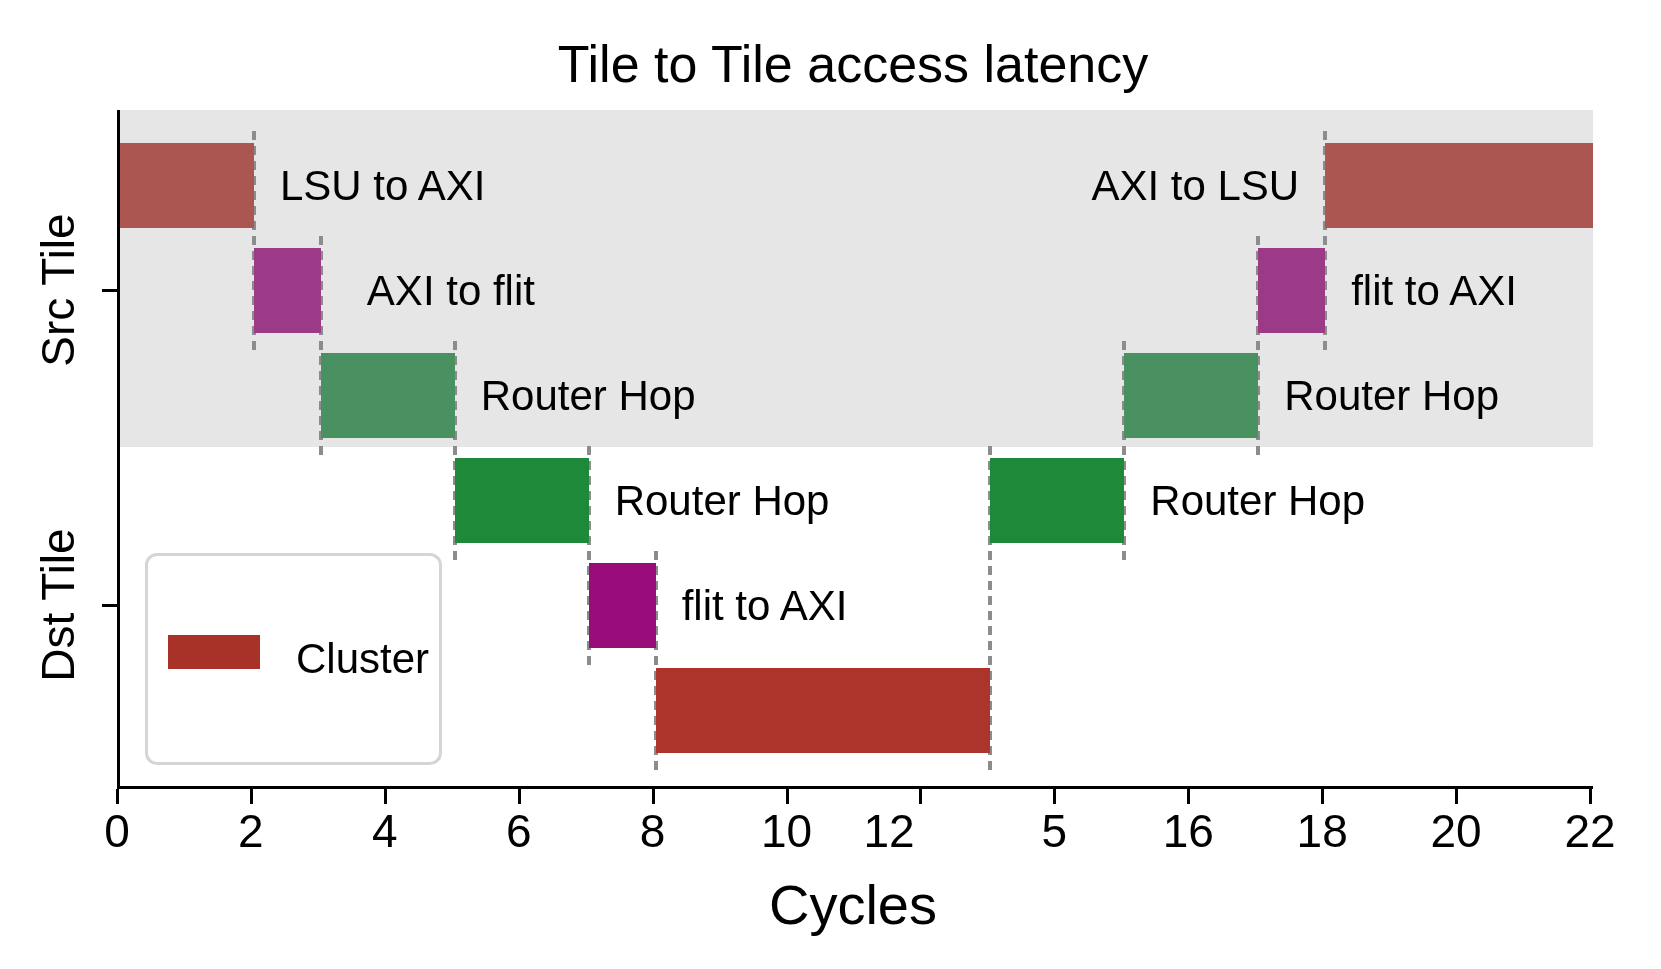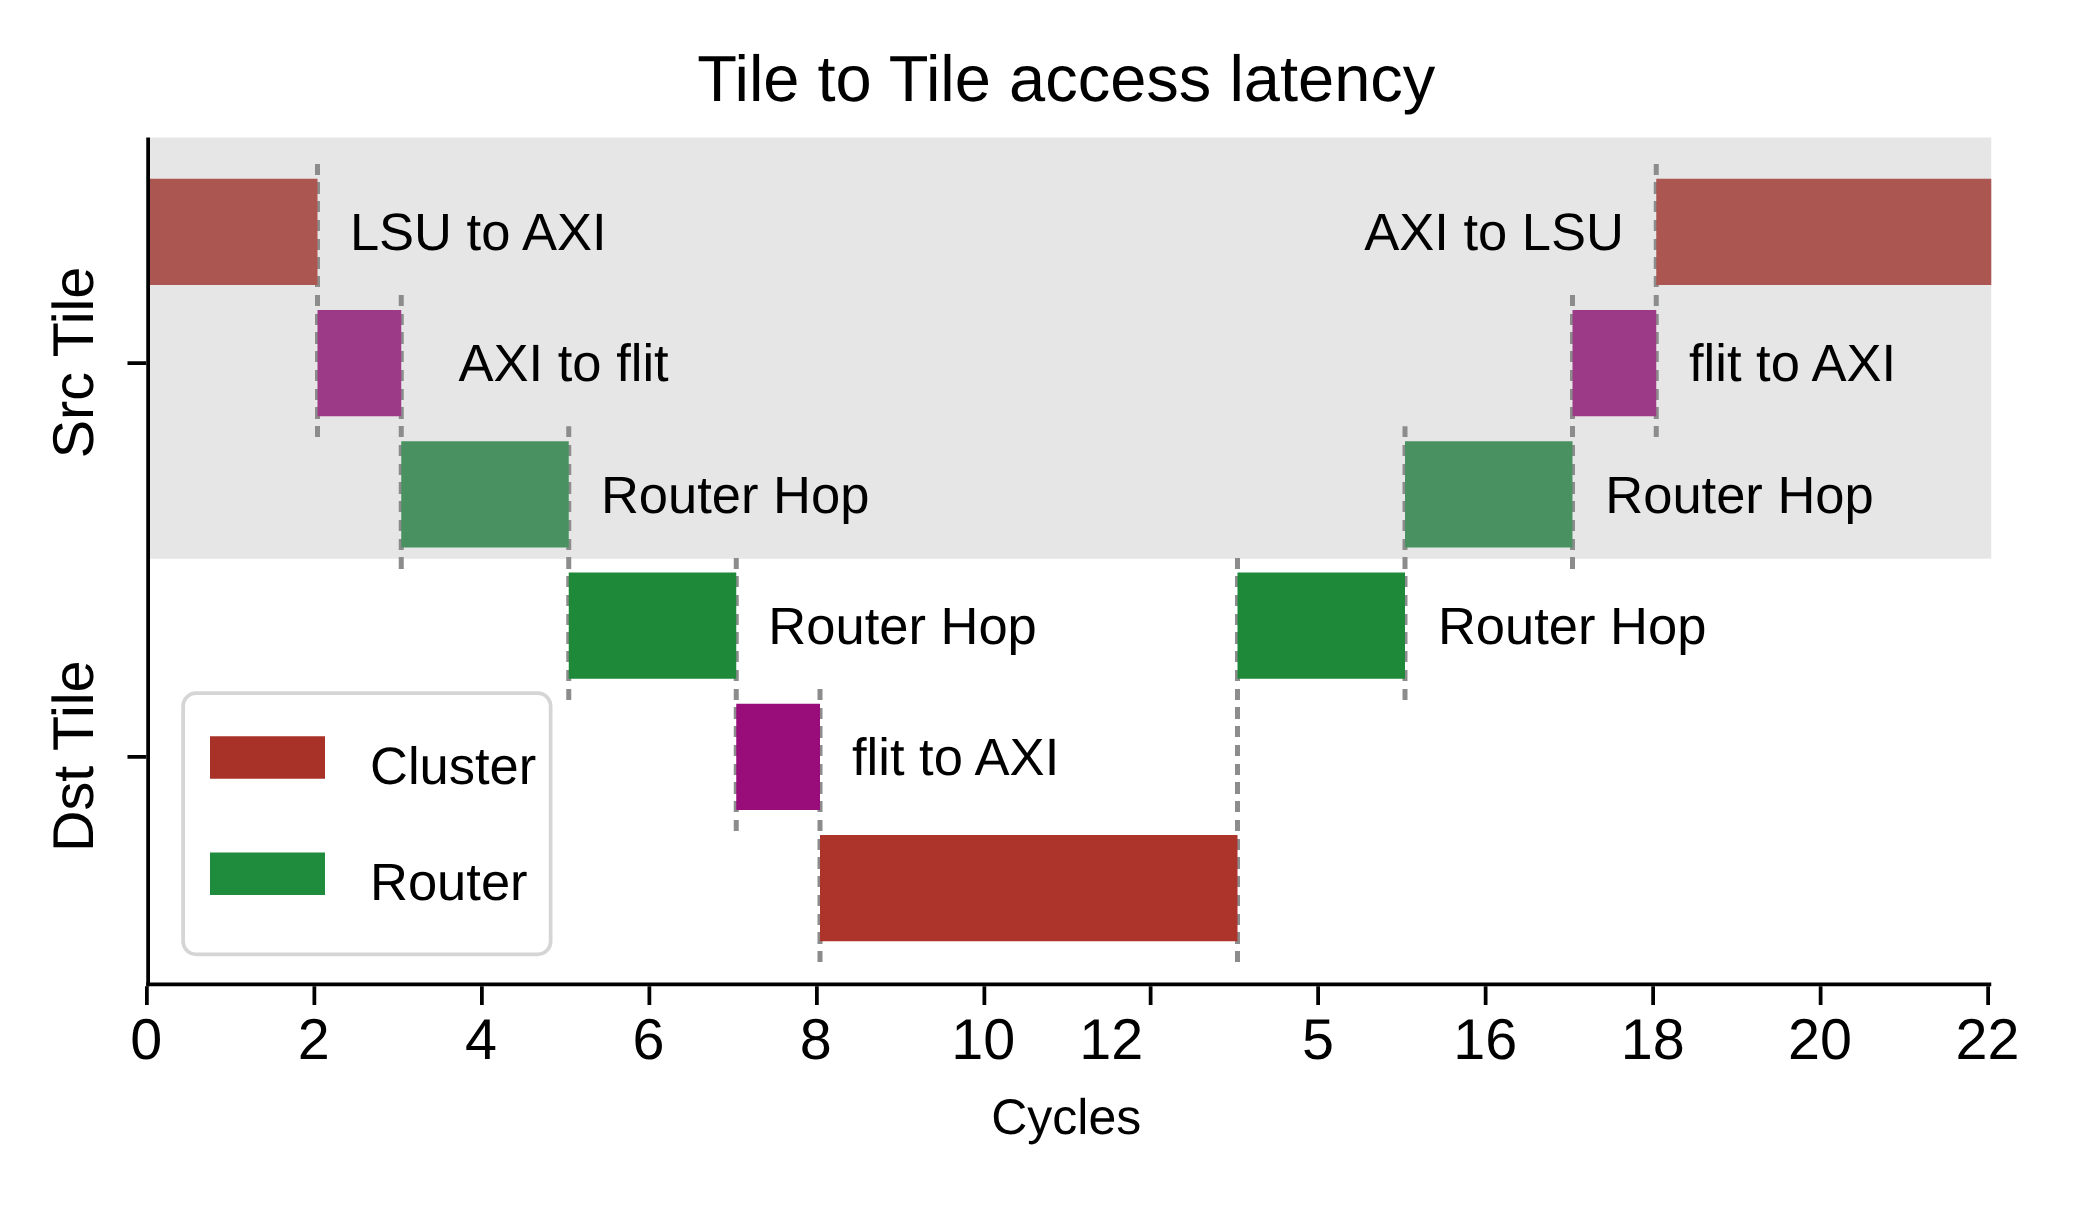--- a/index.html
+++ b/index.html
@@ -64,21 +64,21 @@
   .ylab{
     position:absolute;
     font-size:46px;
     white-space:nowrap;
     transform:translate(-50%,-50%) rotate(-90deg);
   }
   .xlabel{
     position:absolute;
     left:853px;top:872px;
     transform:translateX(-50%);
-    font-size:40px;
+    font-size:56px;
   }
   .legend{
     position:absolute;
     left:145px;top:553px;
     width:297px;height:212px;
     background:#ffffff;
     border:3px solid #d5d5d5;
     border-radius:12px;
     box-sizing:border-box;
     display:flex;
@@ -140,24 +140,20 @@
       <div class="bar-label" style="top: 33px; right: 293.818px;">AXI to LSU</div>
     </div>
 
   <div class="xlabel">Cycles</div>
 
   <div class="legend">
     <div class="lrow">
       <span class="swatch" style="background: rgb(169, 50, 40);"></span>
       <span class="ltext">Cluster</span>
     </div>
-    <div class="lrow">
-      <span class="swatch" style="background: rgb(30, 140, 60);"></span>
-      <span class="ltext">Router</span>
-    </div>
   </div>
 <div class="x-tick" style="left: 116px;"></div>
     <div class="x-tick-label" style="left: 117px;">0</div>
     <div class="x-tick" style="left: 249.909px;"></div>
     <div class="x-tick-label" style="left: 250.909px;">2</div>
     <div class="x-tick" style="left: 383.818px;"></div>
     <div class="x-tick-label" style="left: 384.818px;">4</div>
     <div class="x-tick" style="left: 517.727px;"></div>
     <div class="x-tick-label" style="left: 518.727px;">6</div>
     <div class="x-tick" style="left: 651.636px;"></div>

